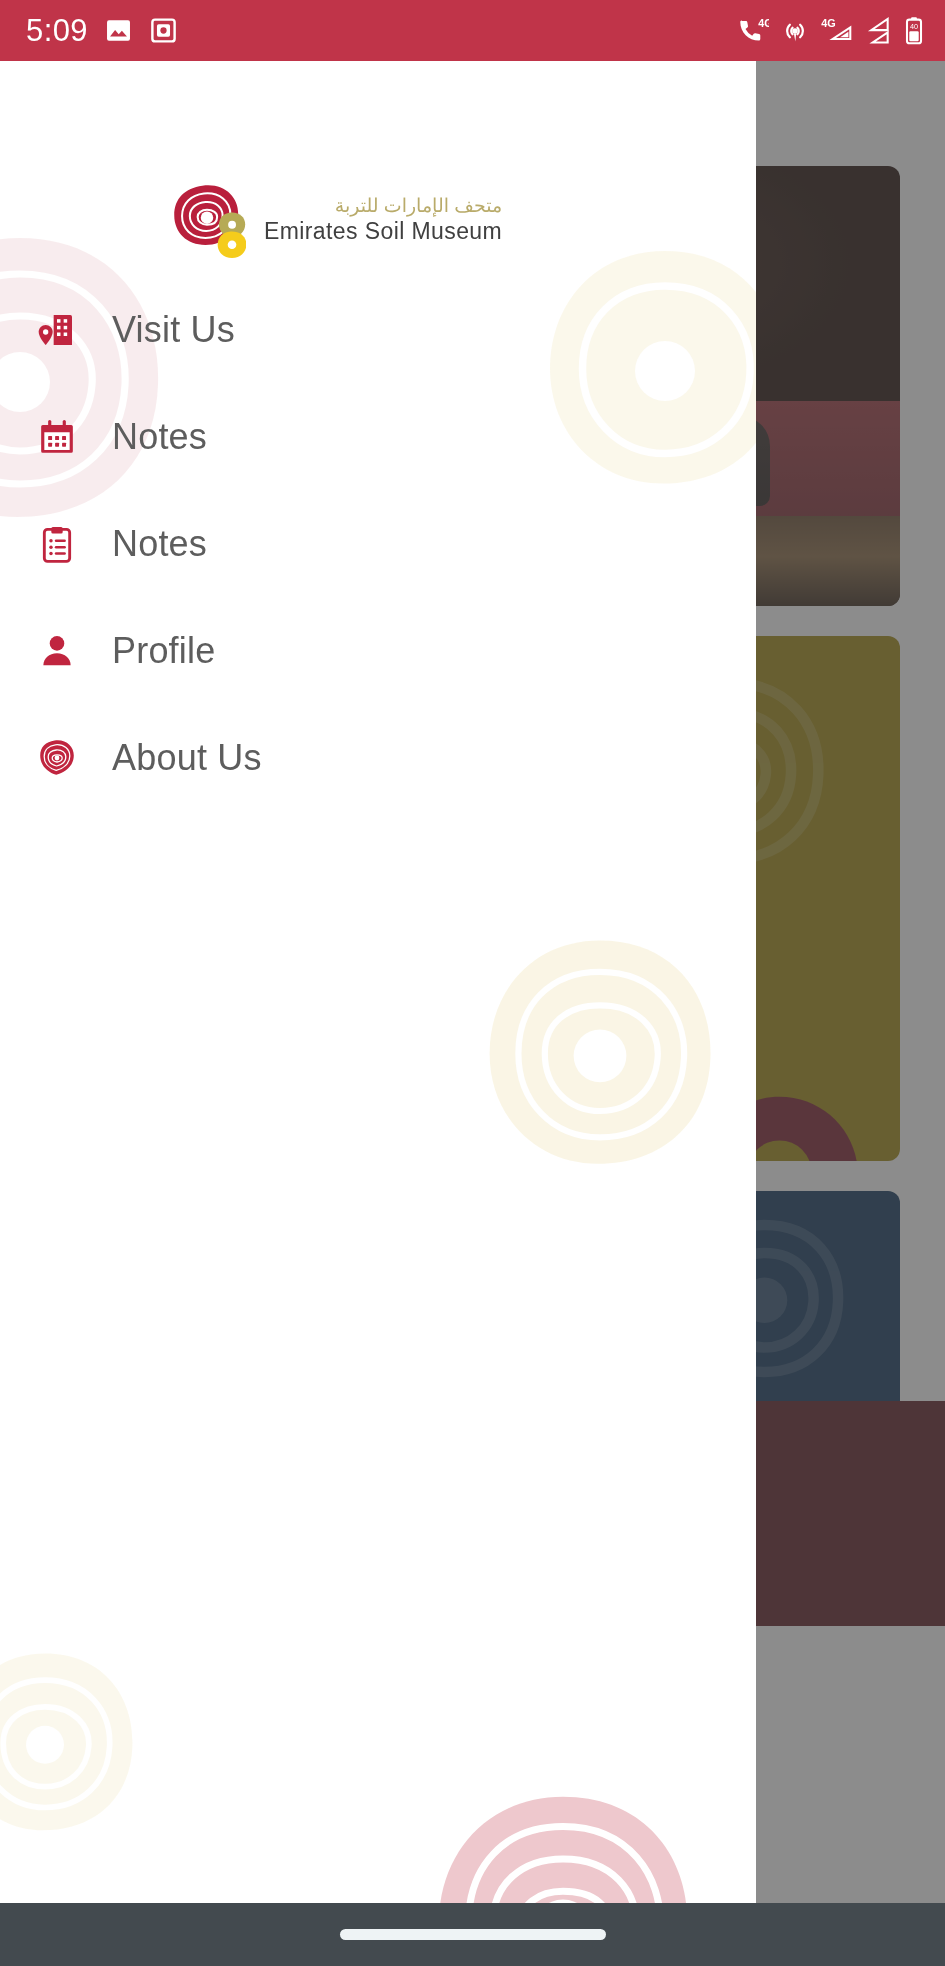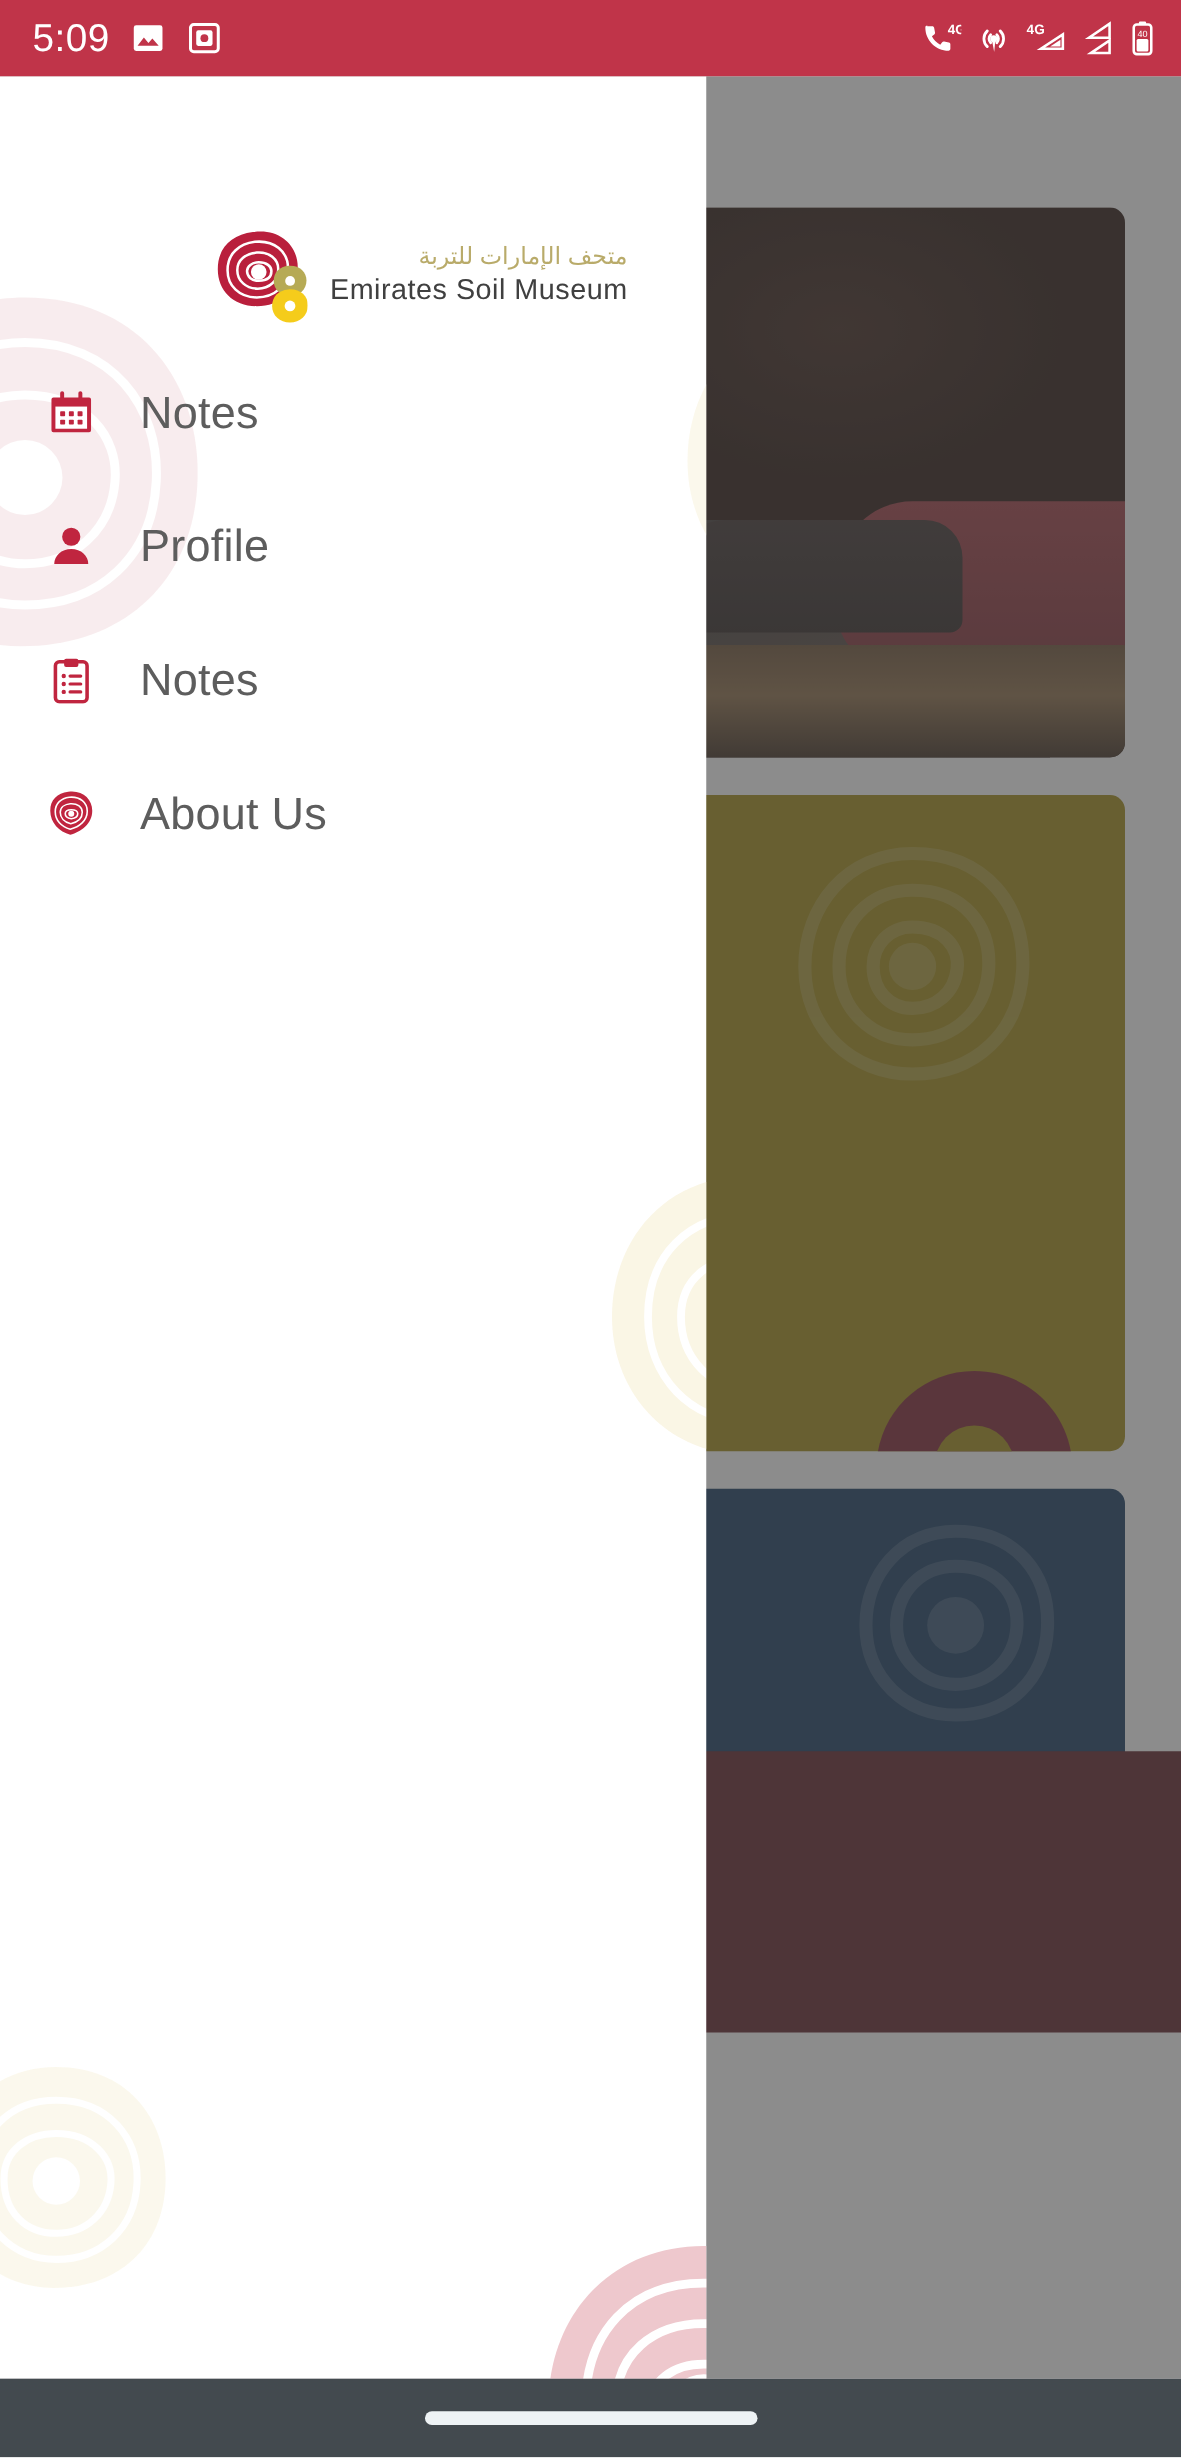--- a/index.html
+++ b/index.html
@@ -123,21 +123,21 @@
   #scrim {
     position:absolute; top:61px; left:0;
     width:945px; height:1842px;
     background:rgba(70,70,70,0.62);
     z-index:10;
   }
 
   
   #drawer {
     position:absolute; top:61px; left:0;
-    width:565px; height:1842px;
+    width:756px; height:1842px;
     background:#ffffff;
     z-index:20;
     overflow:hidden;
   }
   .wm { position:absolute; pointer-events:none; }
   #wm-left-top   { left:-130px; top:165px;  width:300px; height:300px; opacity:0.30; }
   #wm-gold-a     { left:540px;  top:180px;  width:250px; height:250px; opacity:0.45; }
   #wm-gold-b     { left:480px;  top:870px;  width:240px; height:240px; opacity:0.55; }
   #wm-gold-c     { left:-50px;  top:1585px; width:190px; height:190px; opacity:0.45; }
   #wm-pink-bot   { left:428px;  top:1725px; width:270px; height:270px; opacity:1; }
@@ -319,20 +319,36 @@
         </g>
       </svg>
       <div id="logo-text">
         <div id="logo-ar">متحف الإمارات للتربة</div>
         <div id="logo-en">Emirates Soil Museum</div>
       </div>
     </div>
 
     <nav id="menu">
 
+      <div class="menu-item">
+        <span class="menu-icon">
+          <svg width="40" height="40" viewBox="0 0 24 24" fill="#c0253f">
+            <path d="M10 3h10a1 1 0 0 1 1 1v17h-11V3z"></path>
+            <rect x="12" y="5.5" width="2.1" height="2.1" fill="#fff"></rect>
+            <rect x="16" y="5.5" width="2.1" height="2.1" fill="#fff"></rect>
+            <rect x="12" y="9.5" width="2.1" height="2.1" fill="#fff"></rect>
+            <rect x="16" y="9.5" width="2.1" height="2.1" fill="#fff"></rect>
+            <rect x="12" y="13.5" width="2.1" height="2.1" fill="#fff"></rect>
+            <rect x="16" y="13.5" width="2.1" height="2.1" fill="#fff"></rect>
+            <path d="M5.2 9c-2.3 0-4.2 1.9-4.2 4.2 0 3.2 4.2 7.8 4.2 7.8s4.2-4.6 4.2-7.8C9.4 10.9 7.5 9 5.2 9z"></path>
+            <circle cx="5.2" cy="13.2" r="1.6" fill="#fff"></circle>
+          </svg>
+        </span>
+        <span class="menu-label">Visit Us</span>
+      </div>
 
       <div class="menu-item">
         <span class="menu-icon">
           <svg width="38" height="38" viewBox="0 0 24 24" fill="#c0253f">
             <rect x="6.4" y="1.2" width="2" height="4.6" rx="1"></rect>
             <rect x="15.6" y="1.2" width="2" height="4.6" rx="1"></rect>
             <path d="M3 4.4h18a1 1 0 0 1 1 1V21a1 1 0 0 1-1 1H3a1 1 0 0 1-1-1V5.4a1 1 0 0 1 1-1z"></path>
             <rect x="4" y="9" width="16" height="11.2" fill="#fff"></rect>
             <g fill="#c0253f">
               <rect x="6.4" y="11.4" width="2.5" height="2.5" rx="0.4"></rect>
@@ -342,46 +358,46 @@
               <rect x="10.8" y="15.6" width="2.5" height="2.5" rx="0.4"></rect>
               <rect x="15.2" y="15.6" width="2.5" height="2.5" rx="0.4"></rect>
             </g>
           </svg>
         </span>
         <span class="menu-label">Notes</span>
       </div>
 
       <div class="menu-item">
         <span class="menu-icon">
-          <svg width="38" height="38" viewBox="0 0 24 24" fill="#c0253f">
-            <circle cx="12" cy="7.2" r="4.6"></circle>
-            <path d="M12 13.4c-5 0-8.6 3.4-8.6 7.6h17.2c0-4.2-3.6-7.6-8.6-7.6z"></path>
-          </svg>
-        </span>
-        <span class="menu-label">Profile</span>
-      </div>
-
-      <div class="menu-item">
-        <span class="menu-icon">
           <svg width="38" height="38" viewBox="0 0 24 24">
             <rect x="4" y="2.8" width="16" height="20.2" rx="2" fill="none" stroke="#c0253f" stroke-width="1.8"></rect>
             <path d="M9.4 1.2h5.2a1 1 0 0 1 1 1V4.4a1 1 0 0 1-1 1H9.4a1 1 0 0 1-1-1V2.2a1 1 0 0 1 1-1z" fill="#c0253f"></path>
             <g fill="#c0253f">
               <circle cx="8.2" cy="10" r="1.1"></circle>
                 <rect x="10.6" y="9.2" width="7" height="1.6" rx="0.8"></rect>
               <circle cx="8.2" cy="14" r="1.1"></circle>
                 <rect x="10.6" y="13.2" width="7" height="1.6" rx="0.8"></rect>
               <circle cx="8.2" cy="18" r="1.1"></circle>
                 <rect x="10.6" y="17.2" width="7" height="1.6" rx="0.8"></rect>
             </g>
           </svg>
         </span>
         <span class="menu-label">Notes</span>
       </div>
 
+      <div class="menu-item">
+        <span class="menu-icon">
+          <svg width="38" height="38" viewBox="0 0 24 24" fill="#c0253f">
+            <circle cx="12" cy="7.2" r="4.6"></circle>
+            <path d="M12 13.4c-5 0-8.6 3.4-8.6 7.6h17.2c0-4.2-3.6-7.6-8.6-7.6z"></path>
+          </svg>
+        </span>
+        <span class="menu-label">Profile</span>
+      </div>
+
 
       <div class="menu-item">
         <span class="menu-icon">
           <svg width="40" height="40" viewBox="0 0 100 100">
             <path d="M44 6 C72 2 92 20 92 44 C92 70 70 86 48 92 C26 86 8 68 8 44 C8 22 22 9 44 6 Z" fill="#c0253f"></path>
             <g fill="none" stroke="#ffffff" stroke-width="3.2">
               <path d="M46 17 C68 15 82 28 82 45 C82 64 66 76 48 81 C30 76 18 63 18 46 C18 29 30 19 46 17 Z"></path>
               <path d="M48 30 C63 29 72 37 72 47 C72 59 62 67 49 70 C36 67 28 58 28 47 C28 37 37 31 48 30 Z"></path>
               <path d="M50 42 C58 42 63 45 63 50 C63 56 58 59 50 60 C43 59 38 55 38 50 C38 45 43 42 50 42 Z"></path>
             </g>

